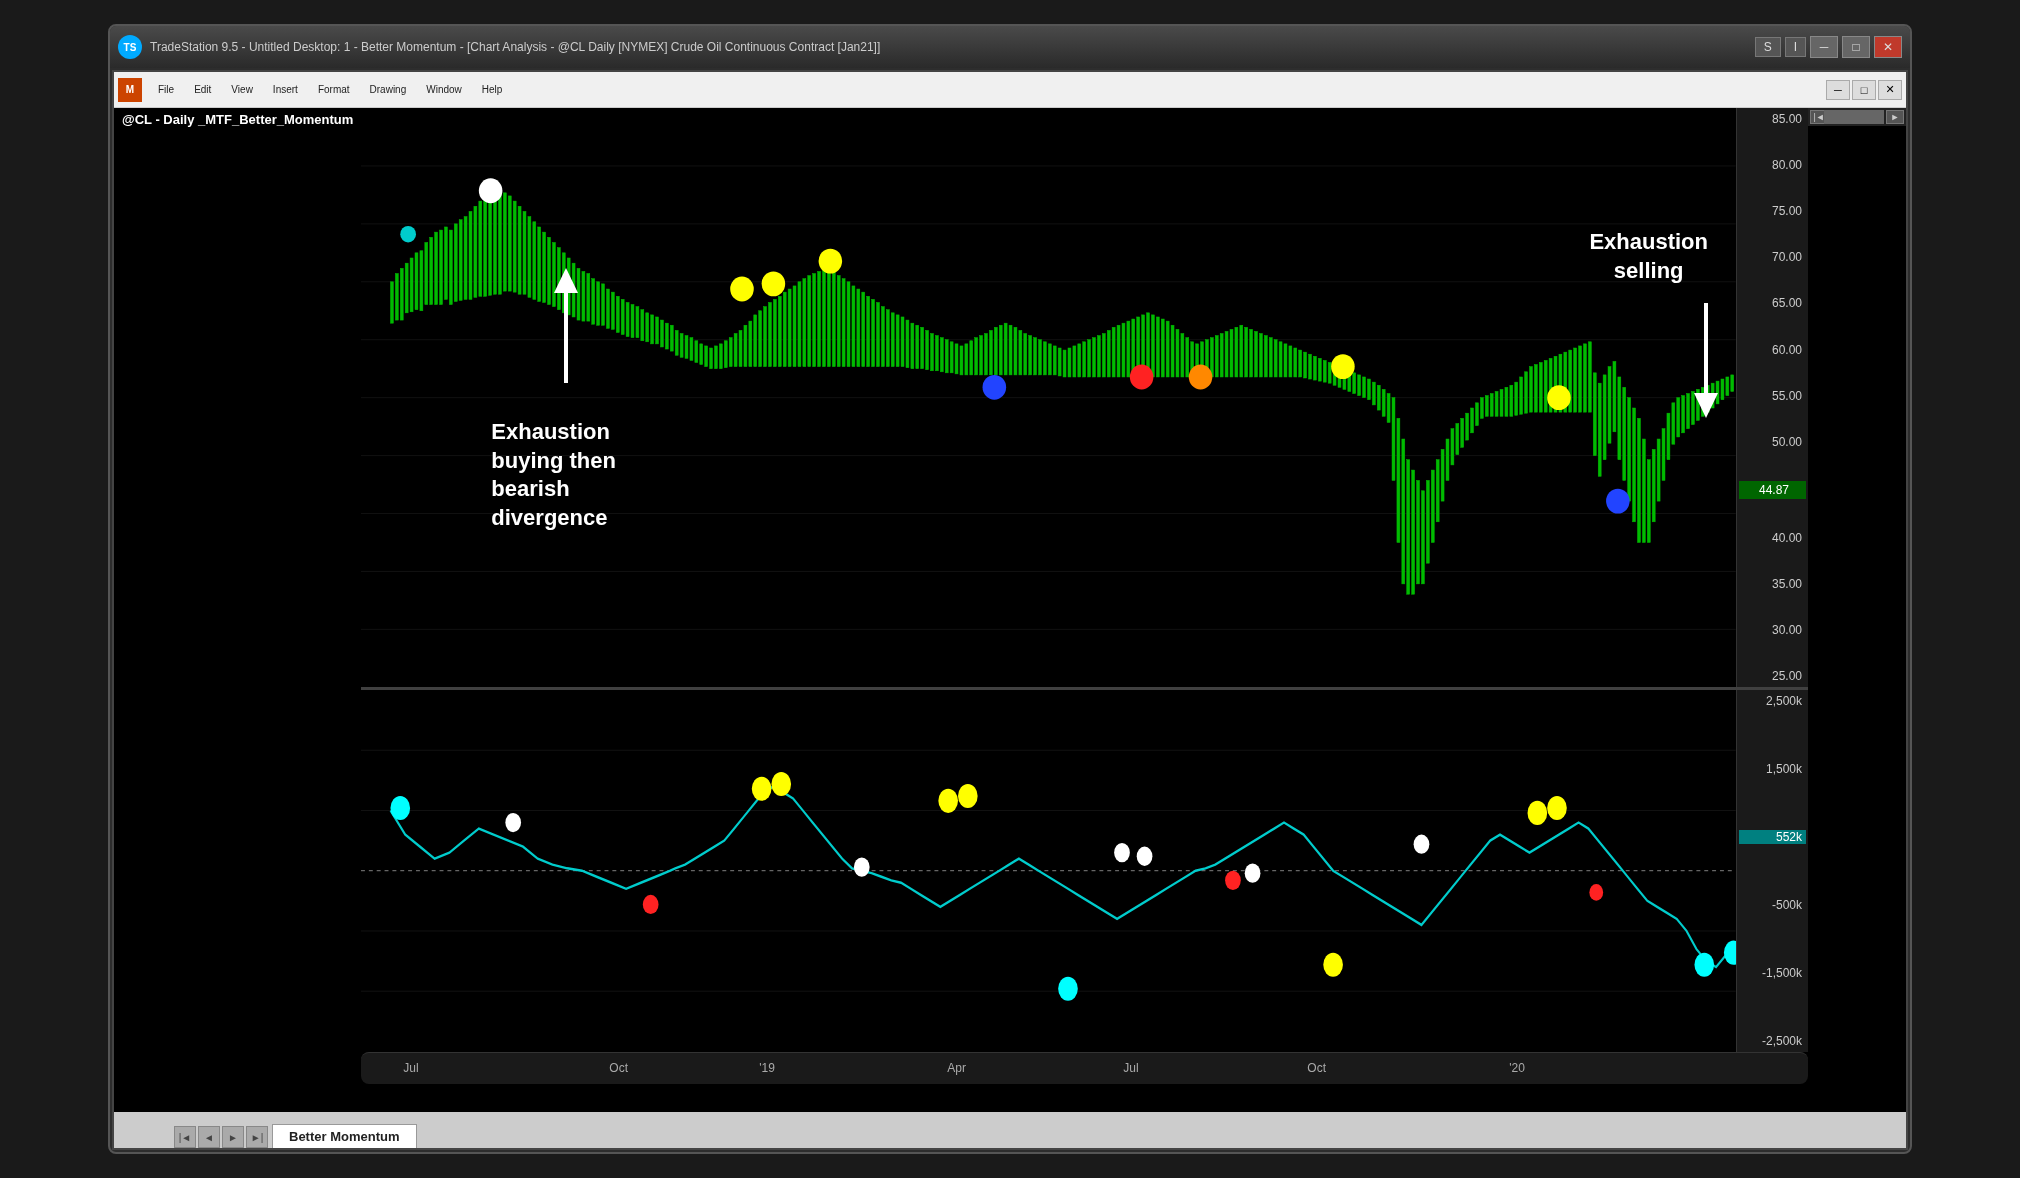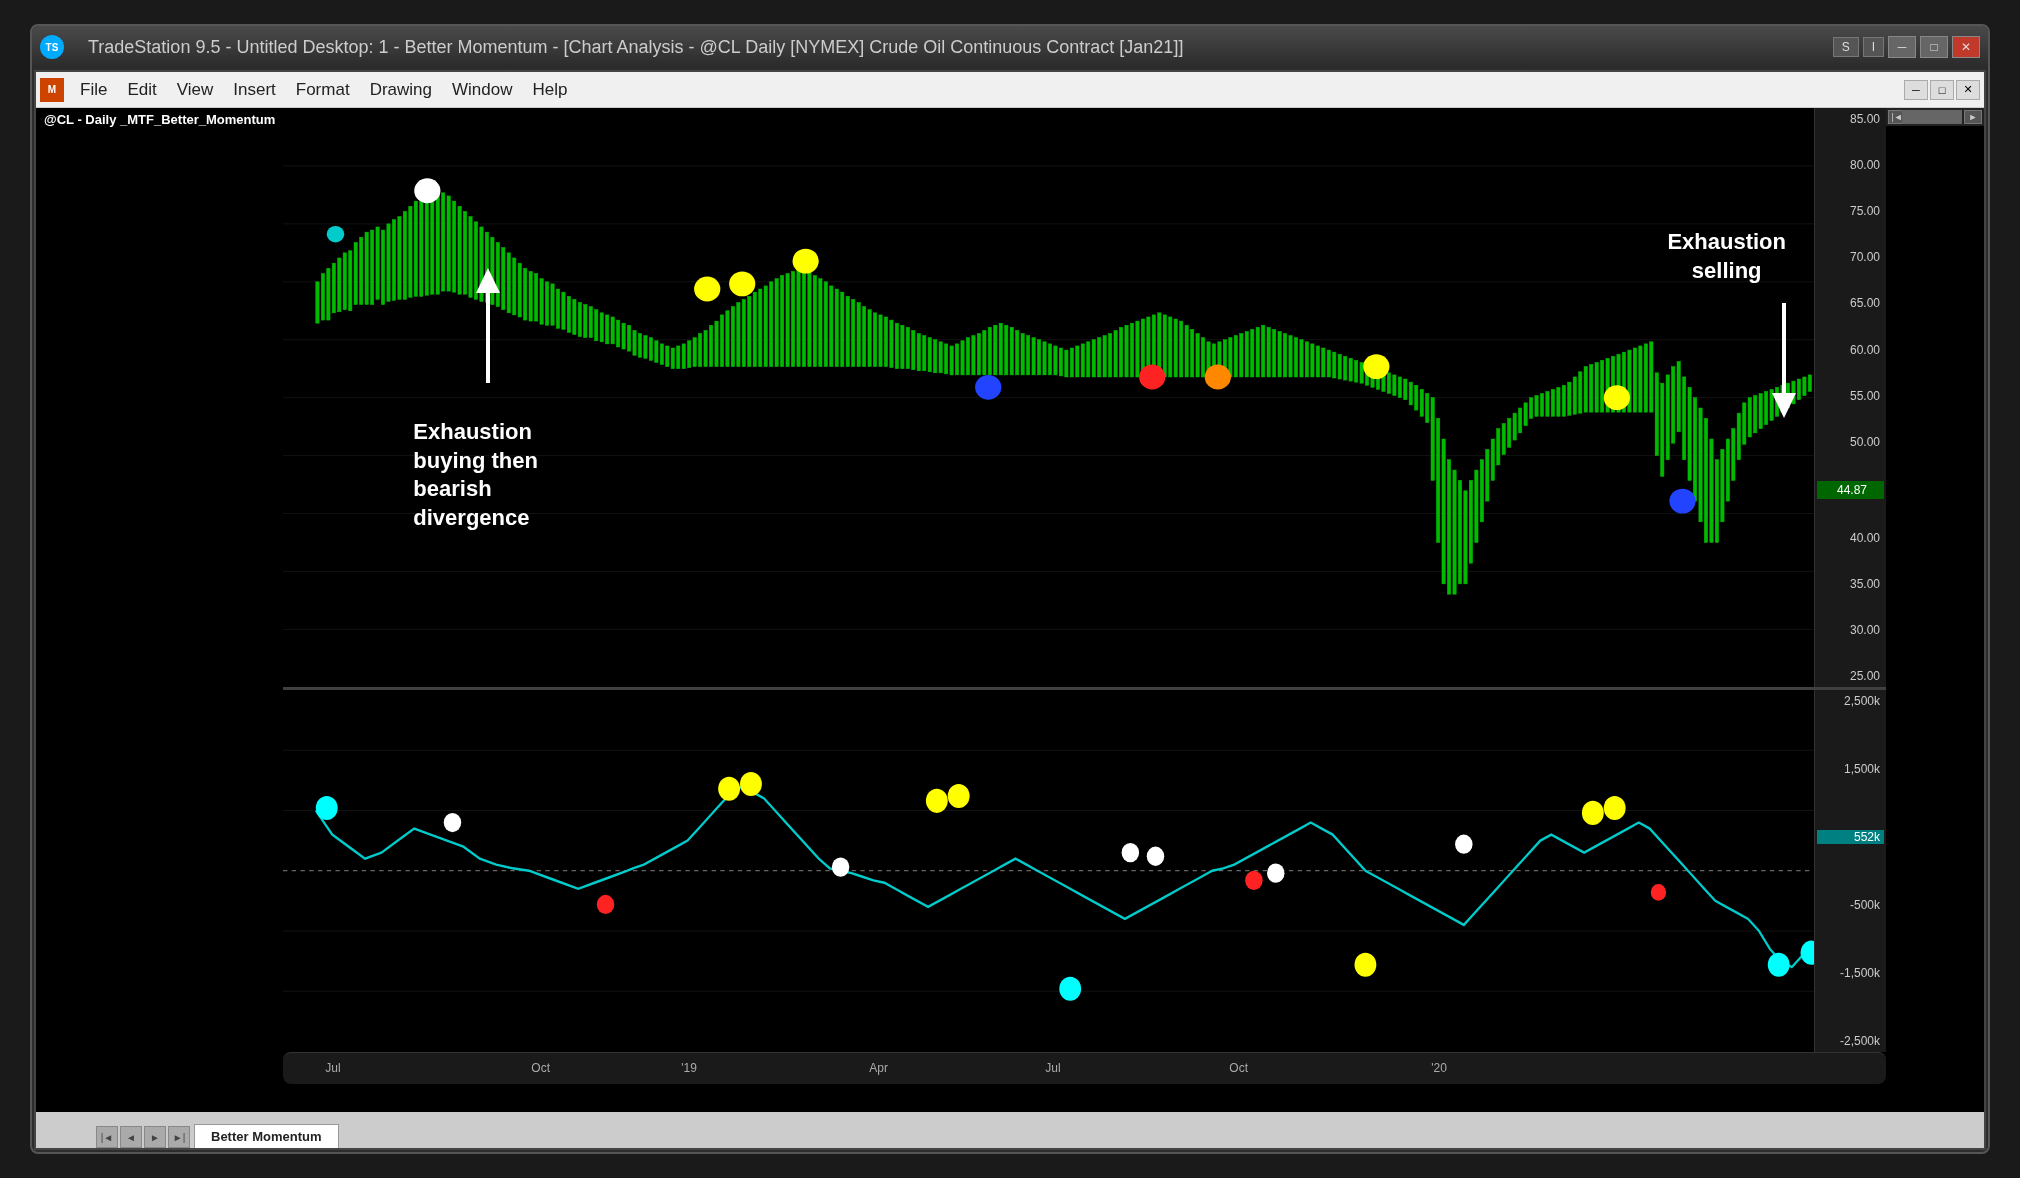--- a/index.html
+++ b/index.html
@@ -6,21 +6,21 @@
     body {
       width: 2020px;
       height: 1178px;
       background: #1a1a1a;
       display: flex;
       align-items: center;
       justify-content: center;
       font-family: 'Arial', sans-serif;
     }
     .window-outer {
-      width: 1960px;
+      width: 1804px;
       height: 1130px;
       background: #2d2d2d;
       border-radius: 8px;
       border: 2px solid #555;
       display: flex;
       flex-direction: column;
       overflow: hidden;
     }
     .title-bar {
       background: linear-gradient(to bottom, #4a4a4a, #2a2a2a);
@@ -41,23 +41,22 @@
       display: flex;
       align-items: center;
       justify-content: center;
       color: white;
       font-size: 10px;
       font-weight: bold;
       flex-shrink: 0;
     }
     .title-text {
       flex: 1;
-      font-size: 18px;
+      font-size: 12px;
       color: #ccc;
-      margin-left: 16px;
     }
     .title-buttons {
       display: flex;
       gap: 4px;
       align-items: center;
     }
     .s-i-btn {
       background: #555;
       border: 1px solid #777;
       color: #ddd;
@@ -102,21 +101,21 @@
       margin-right: 6px;
       display: flex;
       align-items: center;
       justify-content: center;
       color: white;
       font-size: 10px;
       font-weight: bold;
     }
     .menu-item {
       padding: 4px 10px;
-      font-size: 17px;
+      font-size: 10px;
       color: #222;
       cursor: pointer;
     }
     .inner-win-ctrl {
       margin-left: auto;
       display: flex;
       gap: 2px;
     }
     .iwc-btn {
       width: 24px;

